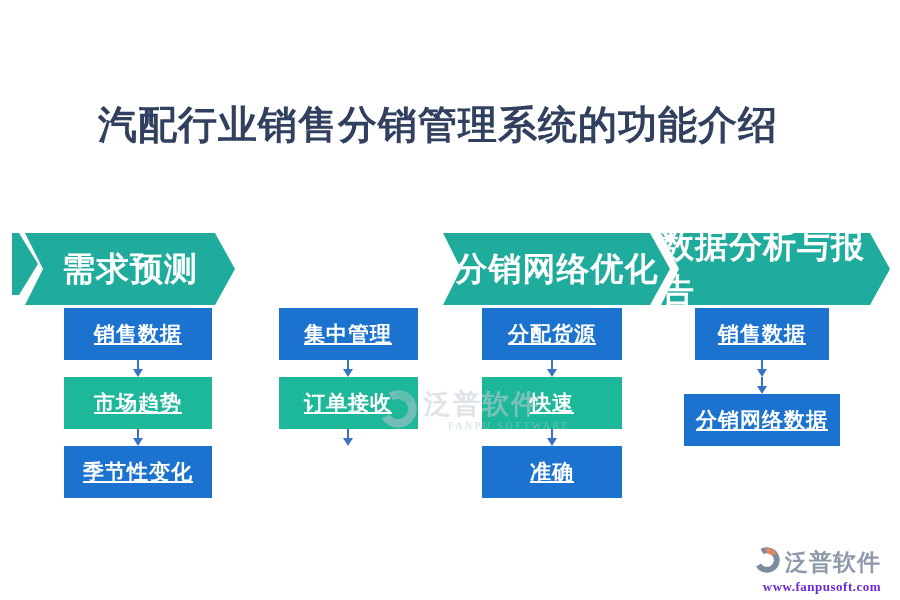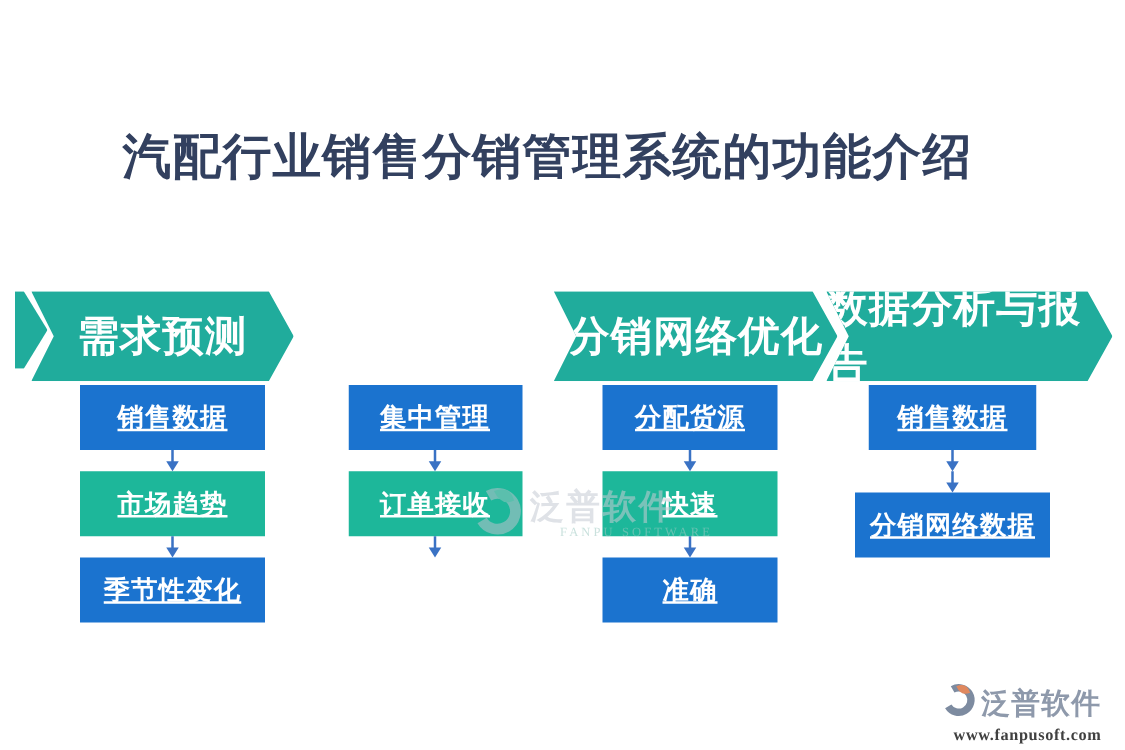--- a/index.html
+++ b/index.html
@@ -73,21 +73,21 @@
   .wm-text{display:flex;flex-direction:column;line-height:1;}
   .wm-name{font-size:27px;font-weight:bold;color:#c6cbd4;letter-spacing:2px;}
   .wm-sub{font-size:10px;color:#9fc9c2;letter-spacing:2.5px;margin-top:3px;
     font-family:Liberation Serif, serif;margin-left:24px;}
 
   
   .footer-logo{position:absolute;left:752px;top:545px;width:140px;}
   .logo-row{display:flex;align-items:center;gap:3px;}
   .logo-name{font-size:23px;font-weight:bold;color:#8e99ab;letter-spacing:1px;white-space:nowrap;}
   .logo-url{
-    margin-top:0;text-align:center;font-size:13px;font-weight:bold;color:#404040;
+    margin-top:0;text-align:center;font-size:13px;font-weight:bold;color:#6d28d9;
     letter-spacing:0.5px;
   }
 </style>
 </head>
 <body>
 
 <div class="canvas">
 
   <h1 class="title">汽配行业销售分销管理系统的功能介绍</h1>
 

